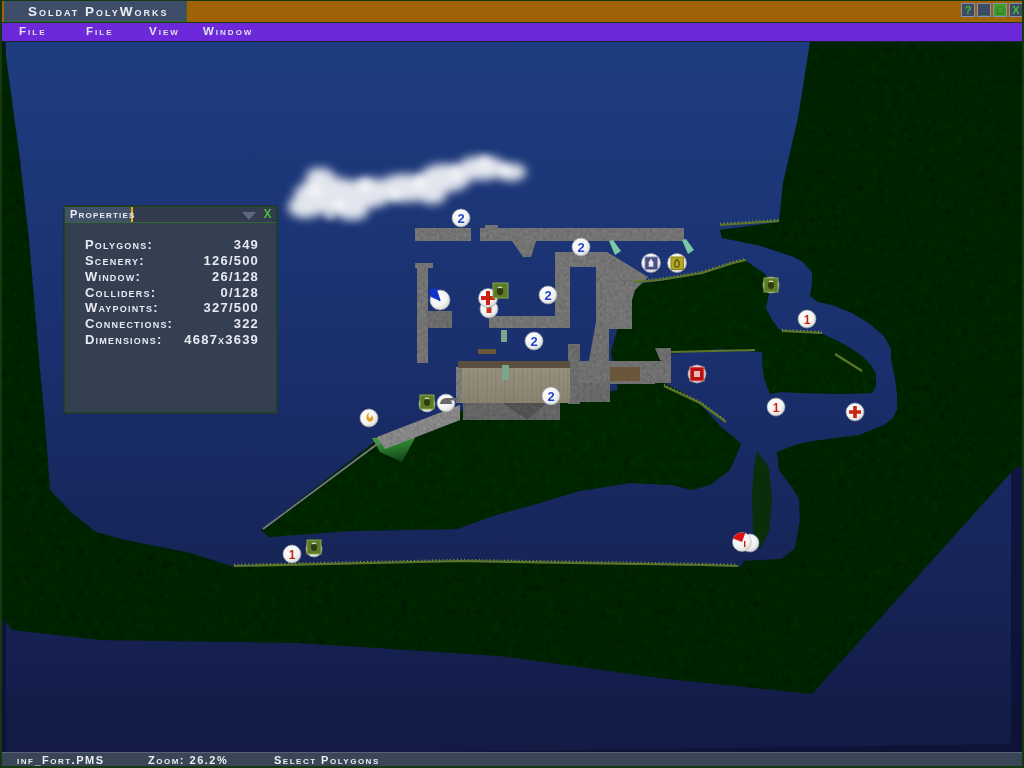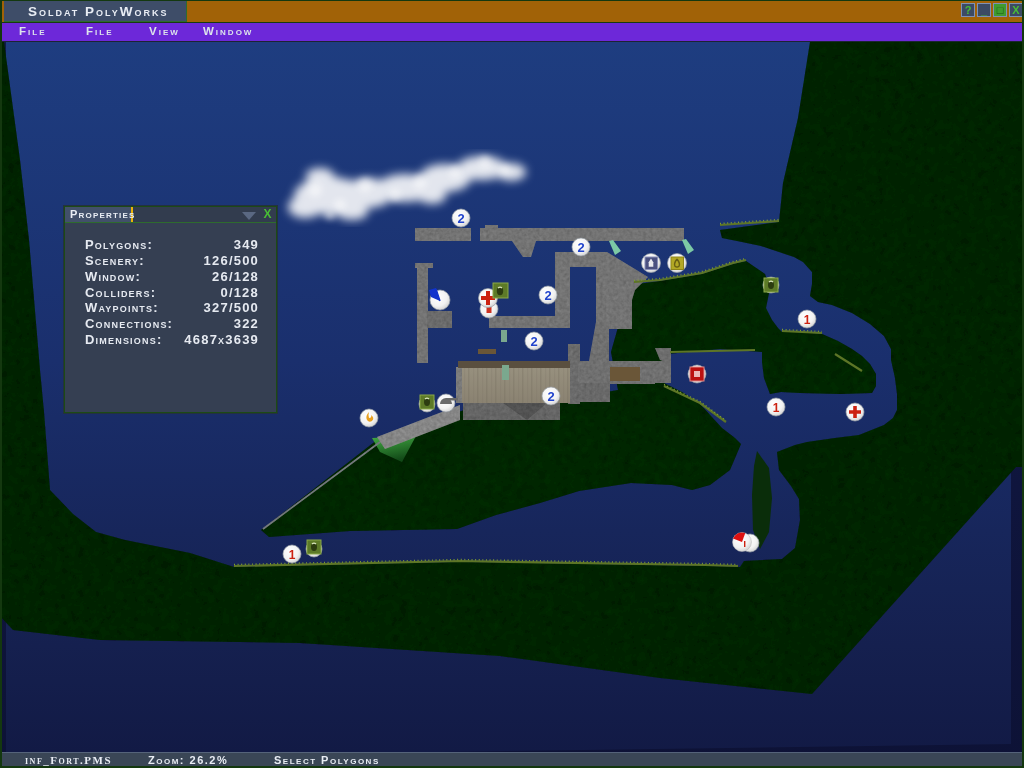--- a/index.html
+++ b/index.html
@@ -344,17 +344,17 @@
   <div class="prow sc" style="top:109px;">
       <span class="pl">Connections:</span>
       <span class="pv">322</span>
     </div>
   <div class="prow sc" style="top:125px;text-align:center;">
       <span class="pl">Dimensions:</span>
       <span class="pv">4687x3639</span>
     </div>
 </div>
 <div id="statusbar">
-  <div class="stext sc" style="left:24px;font-family:Liberation Serif, serif;">inf_Fort.PMS</div>
+  <div class="stext sc" style="left:16px;">inf_Fort.PMS</div>
   <div class="stext sc" style="left:147px;">Zoom: 26.2%</div>
   <div class="stext sc" style="left:273px;">Select Polygons</div>
 </div>
 <div id="frame"></div>
 
 </body></html>

